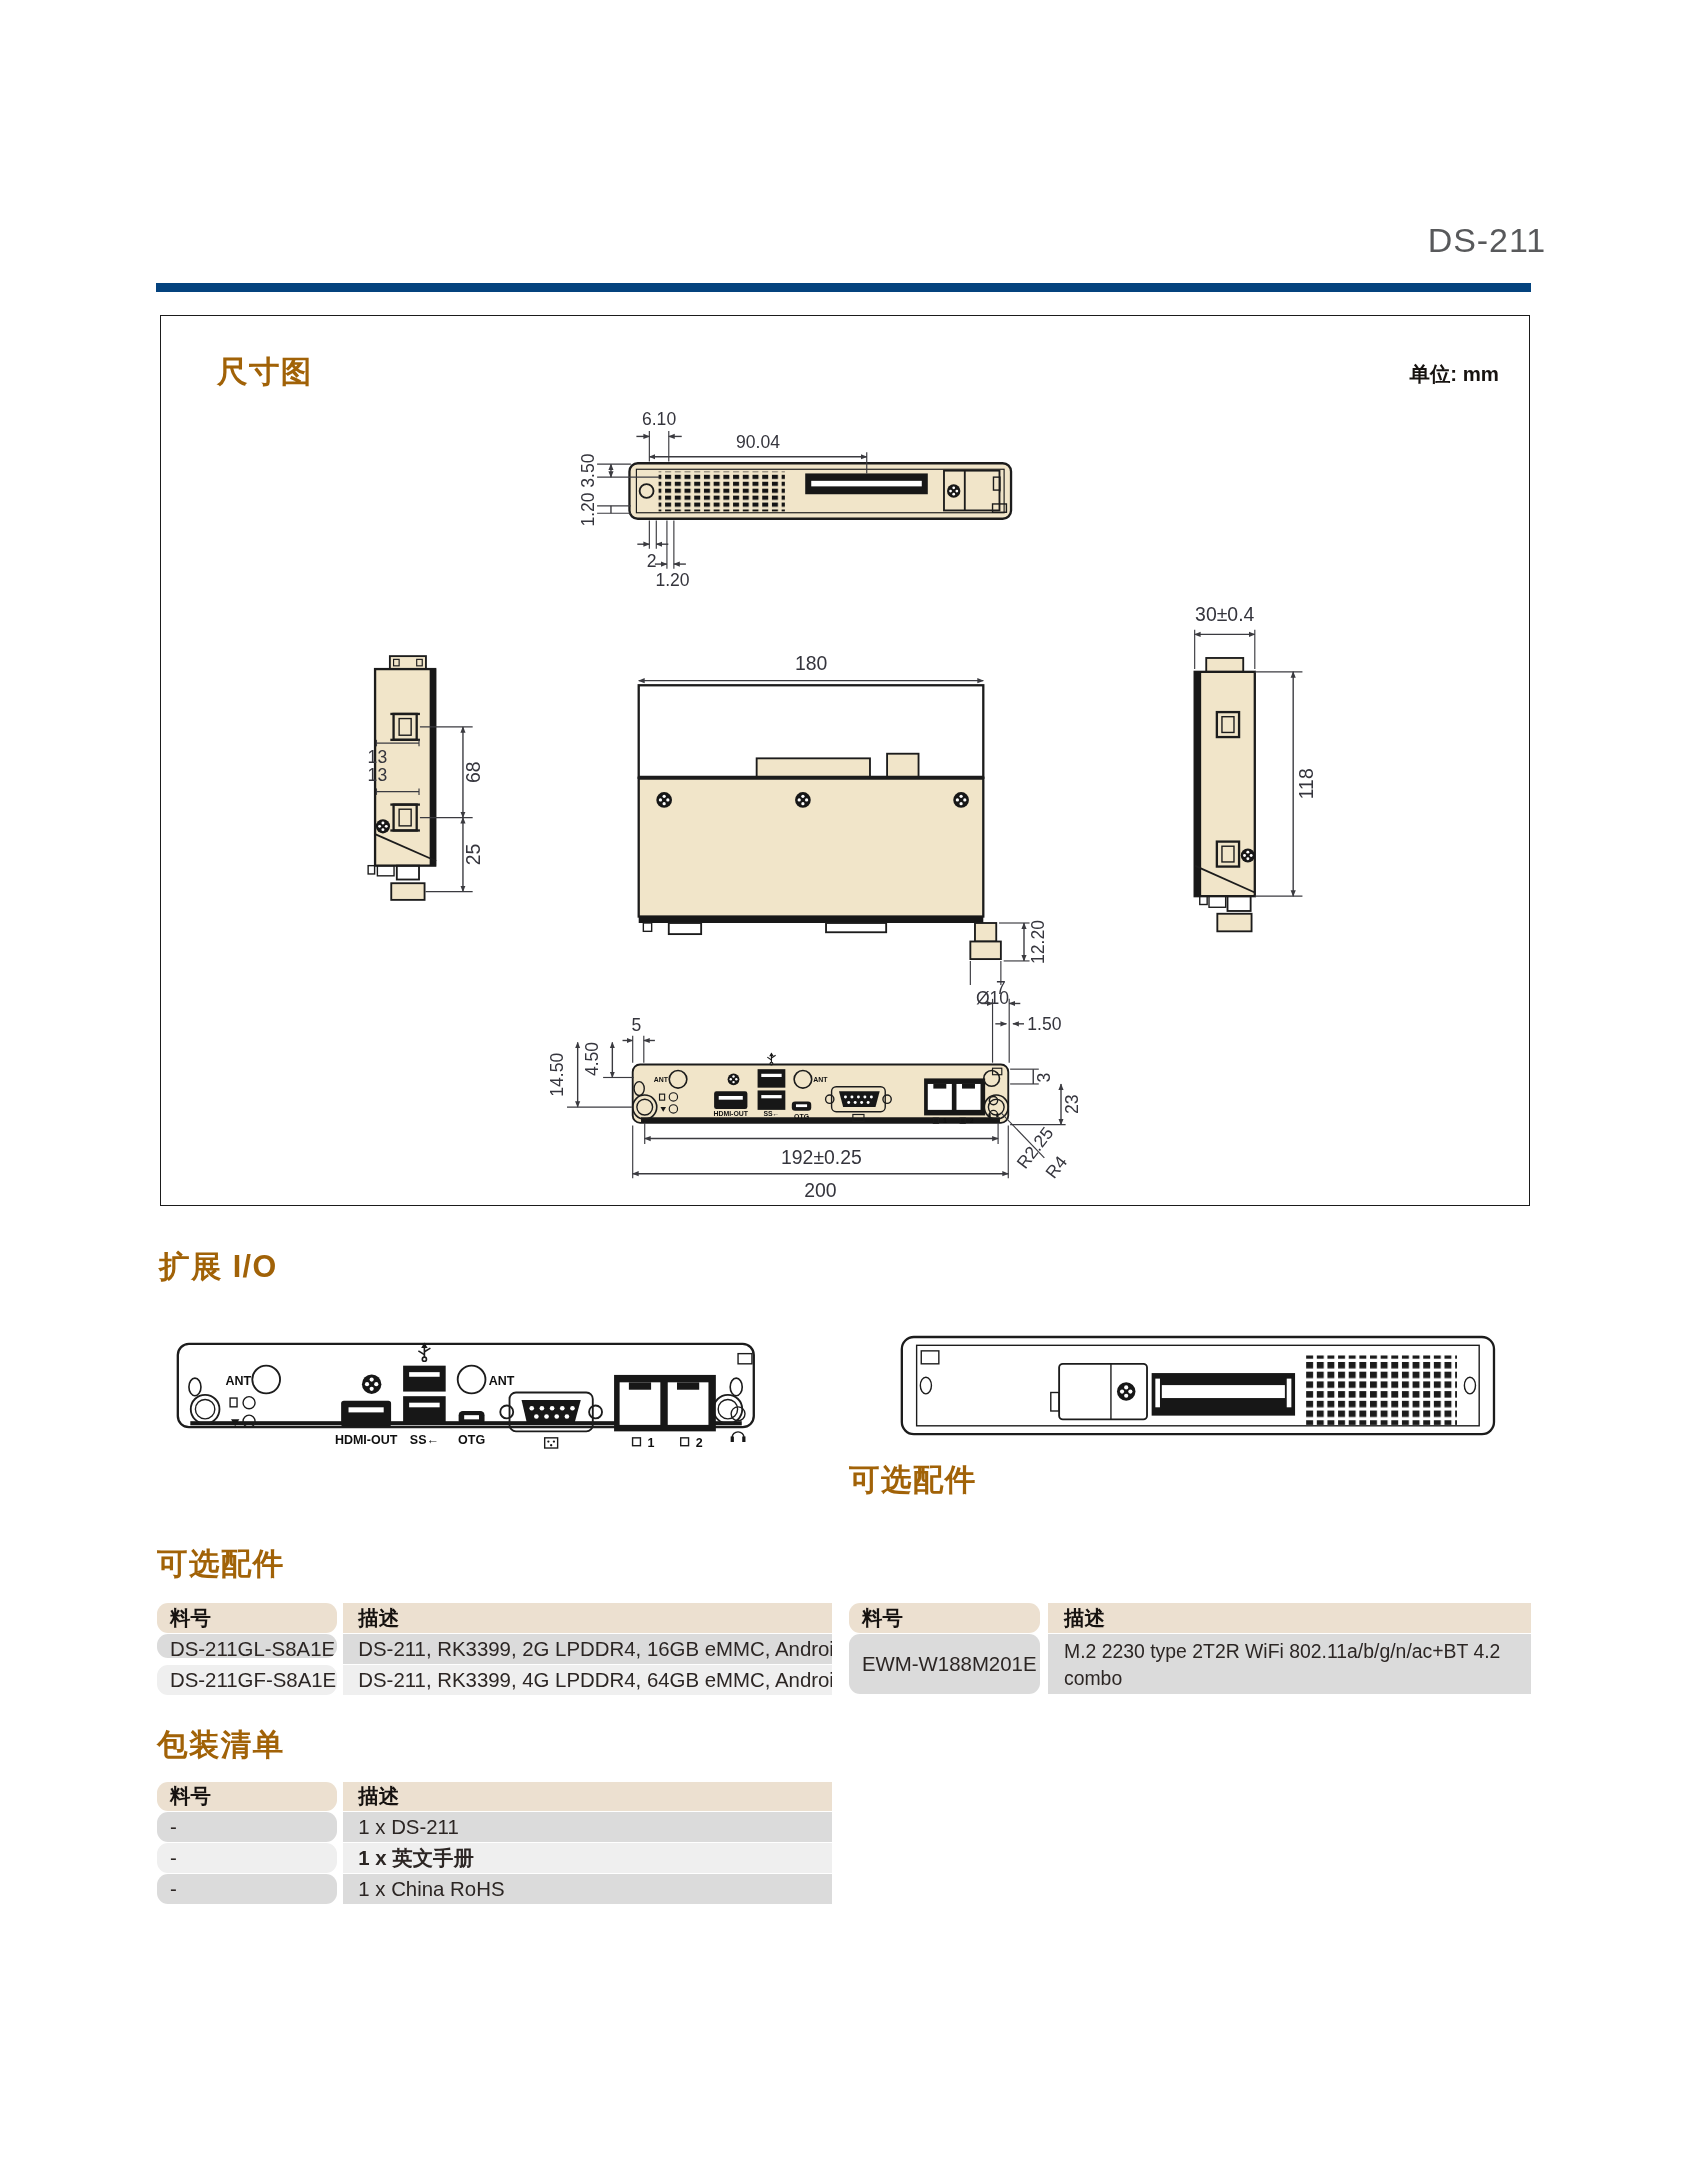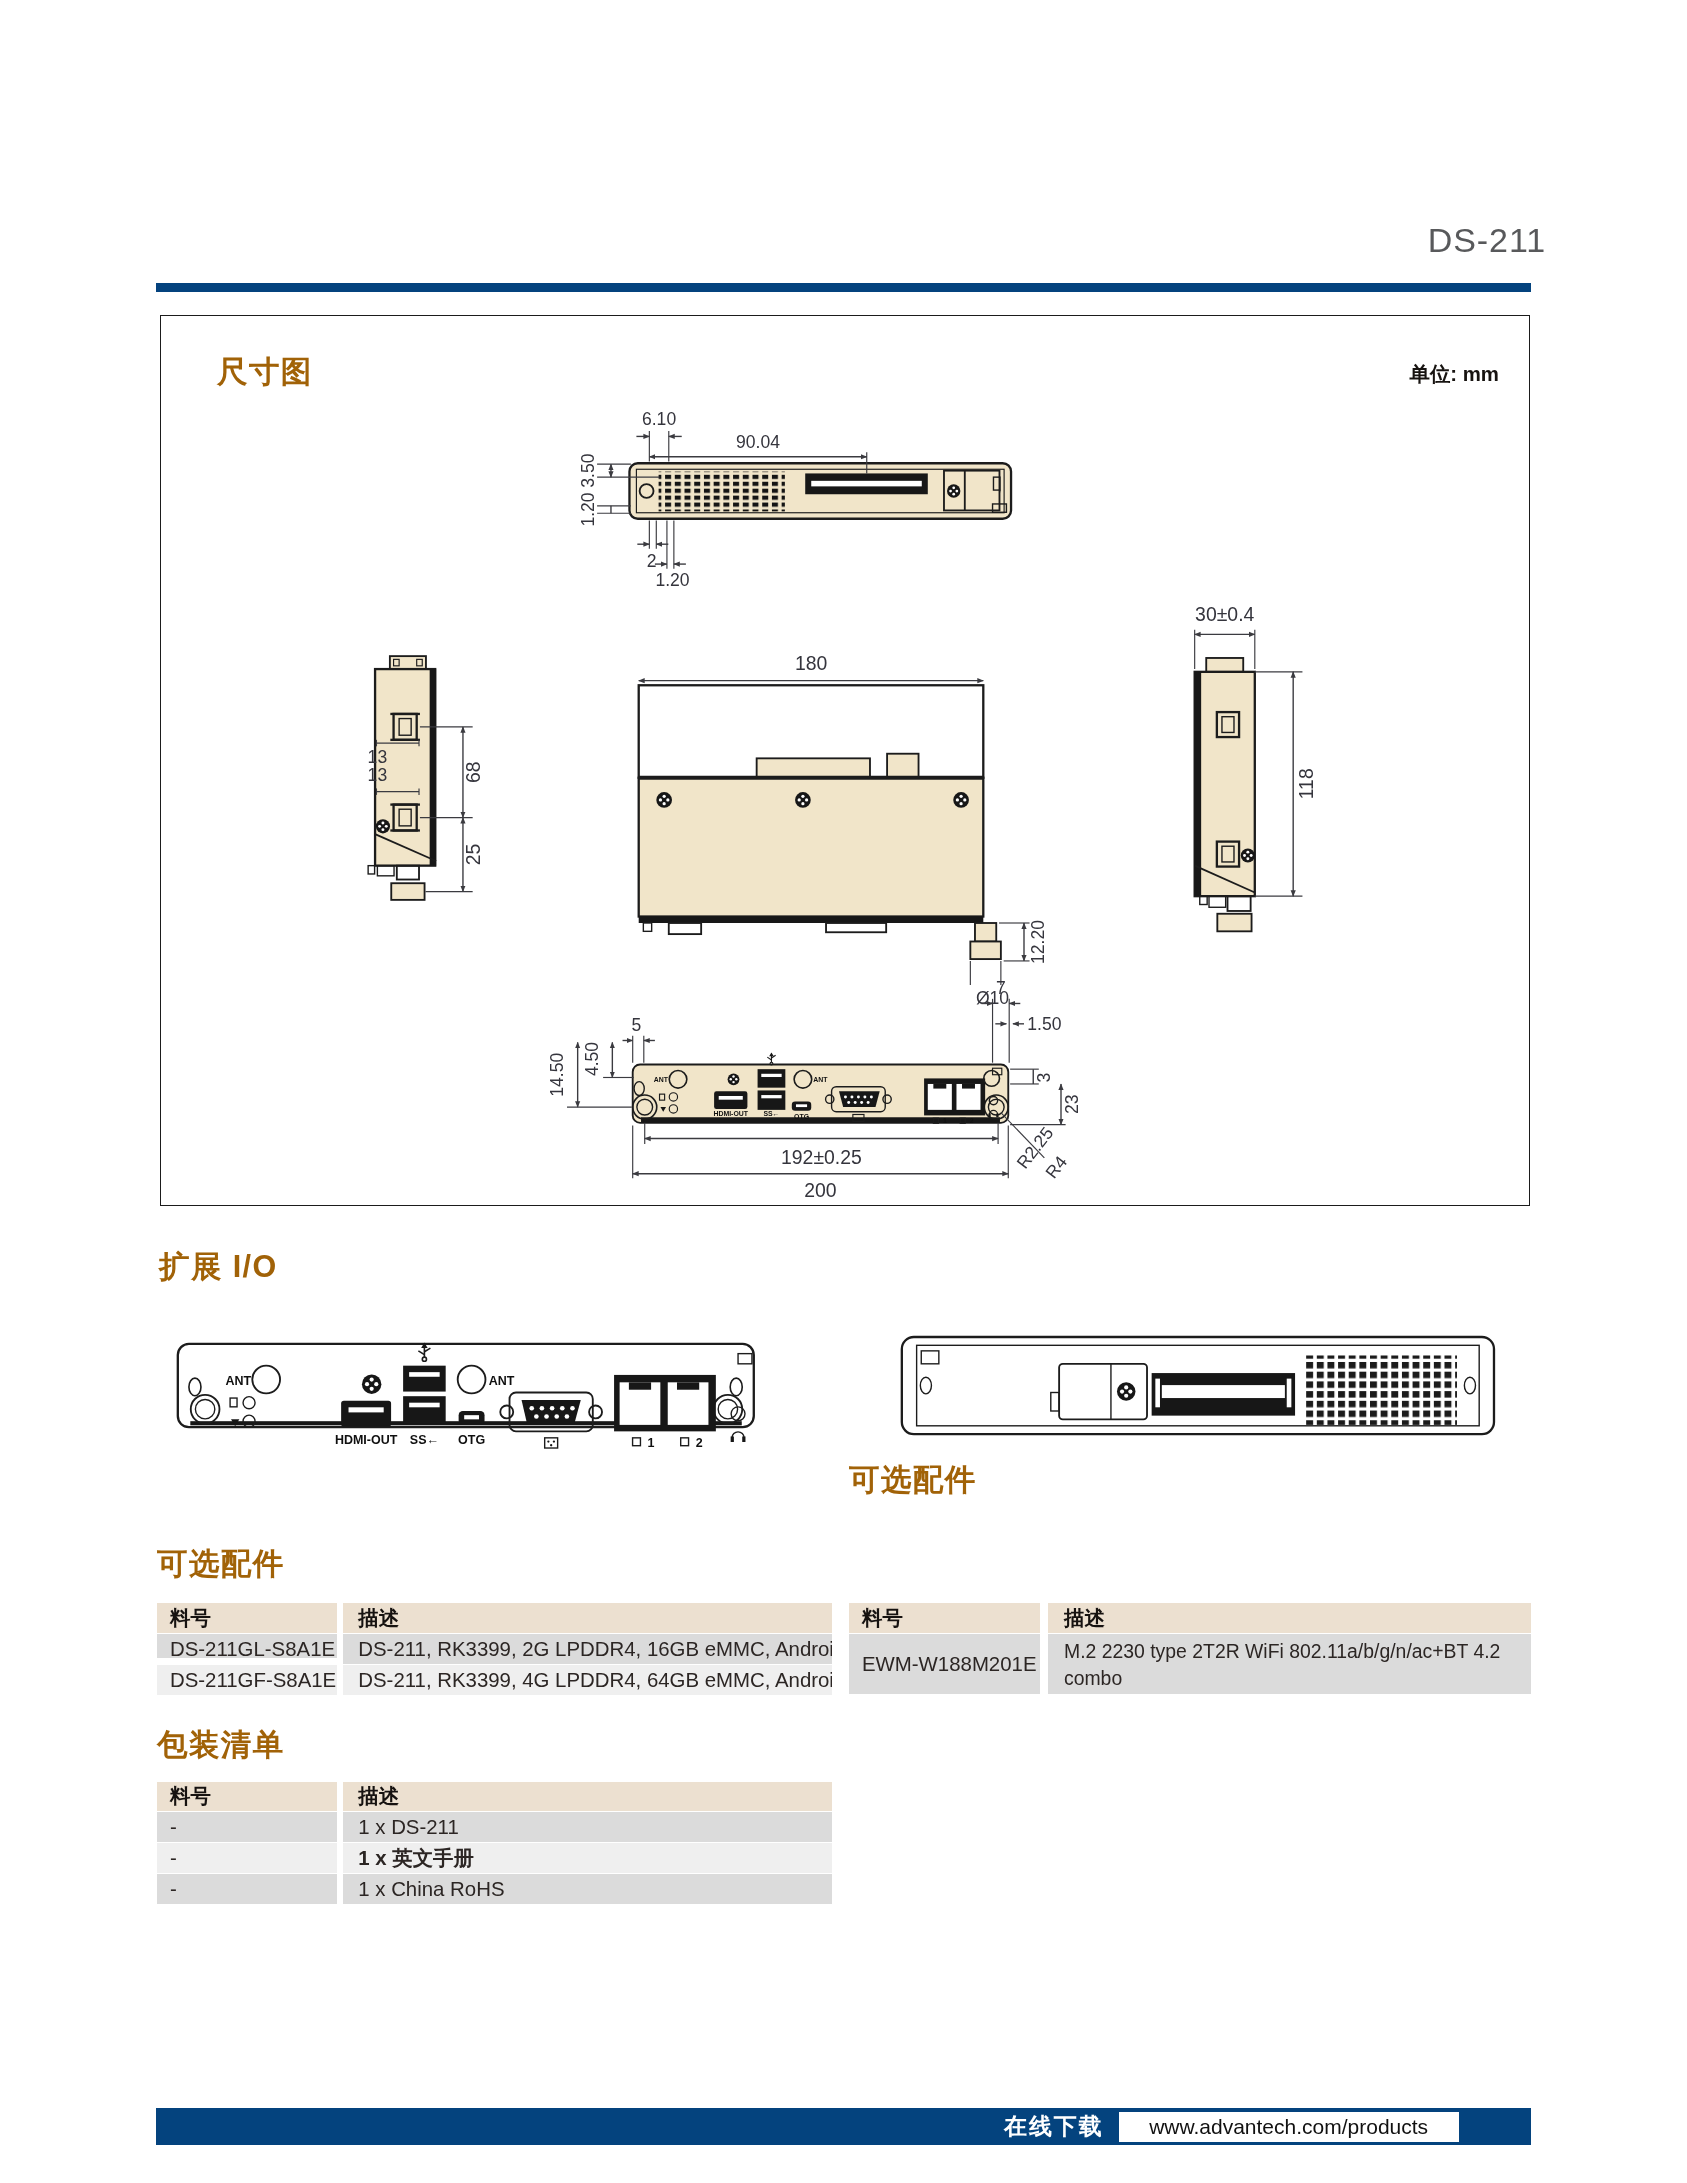--- a/index.html
+++ b/index.html
@@ -19,21 +19,21 @@
   .dl{stroke:#3b3b40;stroke-width:3;fill:none;}
   .xl{stroke:#3b3b40;stroke-width:2.5;fill:none;}
   .dimtxt{fill:#35353d;font-size:38px;text-anchor:middle;}
   .dimbig{fill:#35353d;font-size:42px;text-anchor:middle;}
   .mlbl{font-size:15px;font-weight:bold;fill:#101010;text-anchor:middle;}
   .plbl{font-size:27px;font-weight:bold;fill:#101010;text-anchor:middle;}
   
   .tbl{font-size:20.4px;color:#2c2624;}
   .trow{display:flex;margin-bottom:0.9px;}
   .tc{box-sizing:border-box;overflow:hidden;white-space:nowrap;}
-  .c1{padding-left:13px;}
+  .c1{padding-left:13px;border-radius:11px;}
   .c2{padding-left:15.7px;}
   .gap{width:5.6px;background:#fff;flex:none;}
   .head .tc{background:#ece0d0;font-weight:bold;color:#161210;}
   .rowA .tc{background:#dbdbdb;}
   .rowB .tc{background:#efefef;}
   .footer-bar{background:#04437e;display:flex;align-items:center;}
   .dl-label{color:#ffffff;font-size:23px;font-weight:bold;letter-spacing:1.9px;}
   .url-box{background:#ffffff;display:flex;align-items:center;justify-content:center;}
   .url-text{color:#111;font-size:21px;}
 </style>
@@ -475,21 +475,15 @@
       <div class="gap"></div>
       <div class="tc c2" style="flex:1;height:30px;line-height:30px;font-weight:bold;">1 x 英文手册</div>
     </div>
     <div class="trow rowA">
       <div class="tc c1" style="width:180px;height:30px;line-height:30px;">-</div>
       <div class="gap"></div>
       <div class="tc c2" style="flex:1;height:30px;line-height:30px;">1 x China RoHS</div>
     </div>
   </div>
 
-  <div class="abs footer-bar" style="left:156px;top:2108px;width:1375px;height:37px;">
-    <div class="dl-label" style="margin-left:848px;">在线下载</div>
-    <div class="url-box" style="margin-left:15px;width:340px;height:30px;">
-      <div class="url-text">www.advantech.com/products</div>
-    </div>
-  </div>
 
 </div>
 
 
 </body></html>

